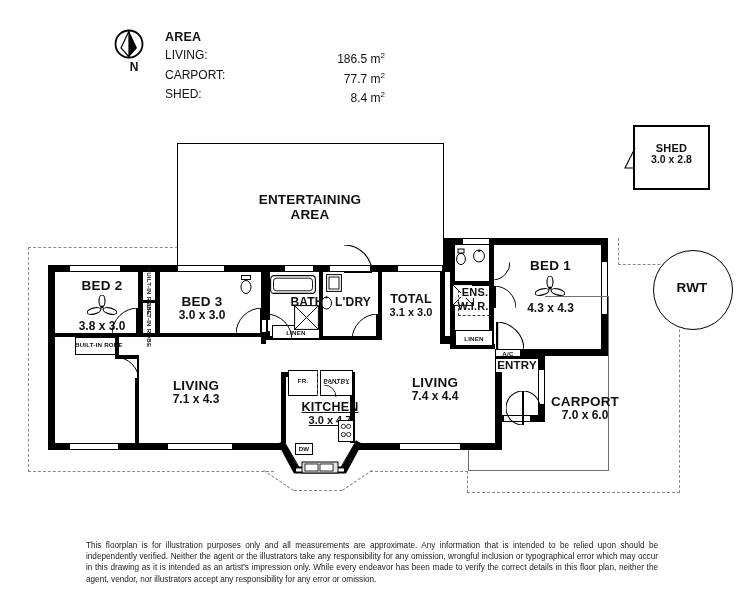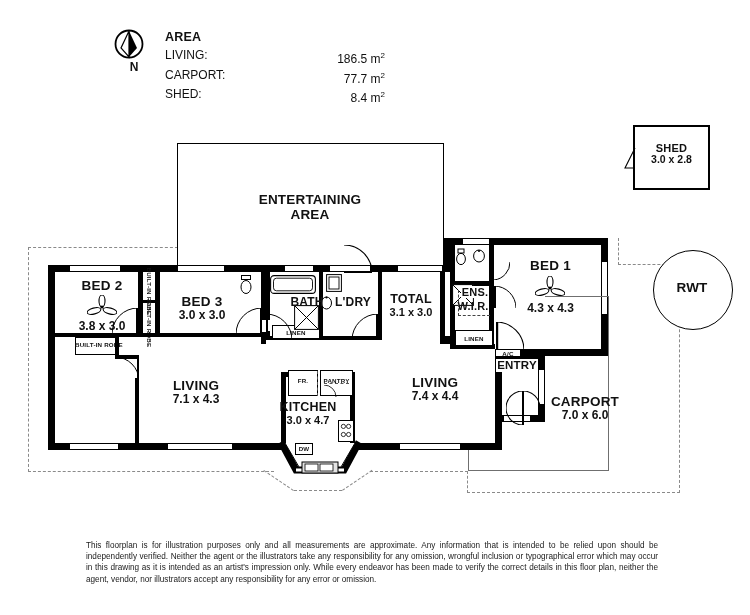--- a/index.html
+++ b/index.html
@@ -372,21 +372,21 @@
 
   <div class="boxthin" style="left:320px;top:370px;width:33px;height:26px;border-width:1.3px;"></div>
   <div class="tiny" style="left:320px;top:377px;width:33px;">PANTRY</div>
   <div class="dash" style="left:324px;top:383px;width:25px;height:0;border-top-width:1px;border-color:#555;"></div>
   <div class="door" style="position:absolute;left:324px;top:383px;width:14px;height:12px;">
     <svg width="14" height="12" viewBox="0 0 14 12">
         <path d="M0 0 A12 12 0 0 1 12 12" fill="none" stroke="#000" stroke-width="0.8"></path>
       </svg>
   </div>
 
-  <div class="rlabel" style="left:268px;top:400px;width:80px;">
+  <div class="rlabel" style="left:290px;top:400px;width:80px;text-decoration:underline;">
     <div class="rname" style="font-size:12.5px">KITCHEN</div>
     <div class="rdim" style="font-size:11px">3.0 x 4.7</div>
   </div>
 
   <div class="boxthin" style="left:338px;top:420px;width:16px;height:22px;border-width:1px;"></div>
   <div style="position:absolute;left:340px;top:422px;width:12px;height:18px;">
     <svg width="12" height="18" viewBox="0 0 12 18">
       <circle cx="3.4" cy="4.4" r="2.1" fill="none" stroke="#000" stroke-width="0.8"></circle>
       <circle cx="8.6" cy="4.4" r="2.1" fill="none" stroke="#000" stroke-width="0.8"></circle>
       <circle cx="3.4" cy="12.5" r="2.1" fill="none" stroke="#000" stroke-width="0.8"></circle>

